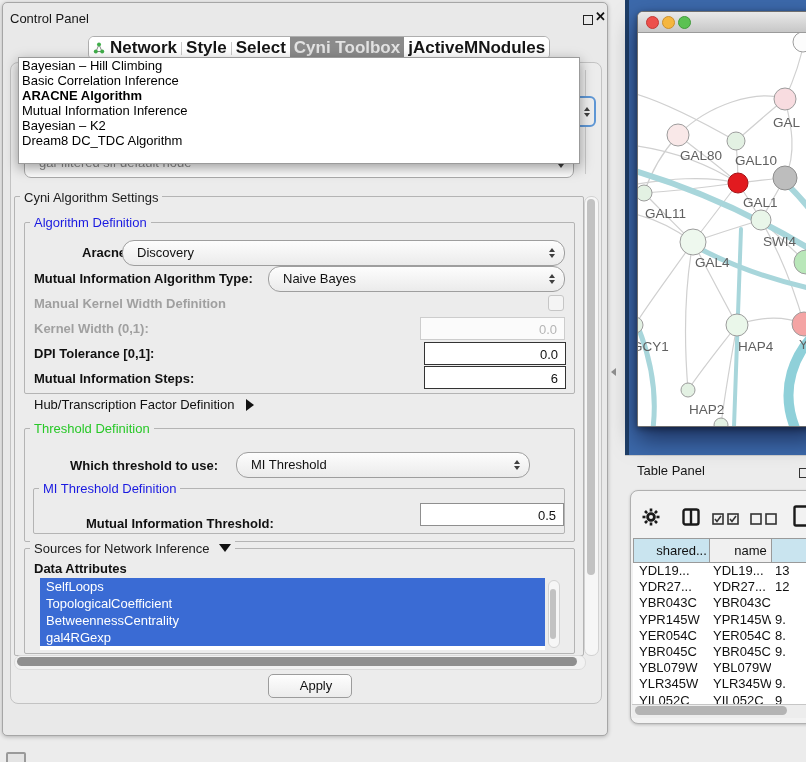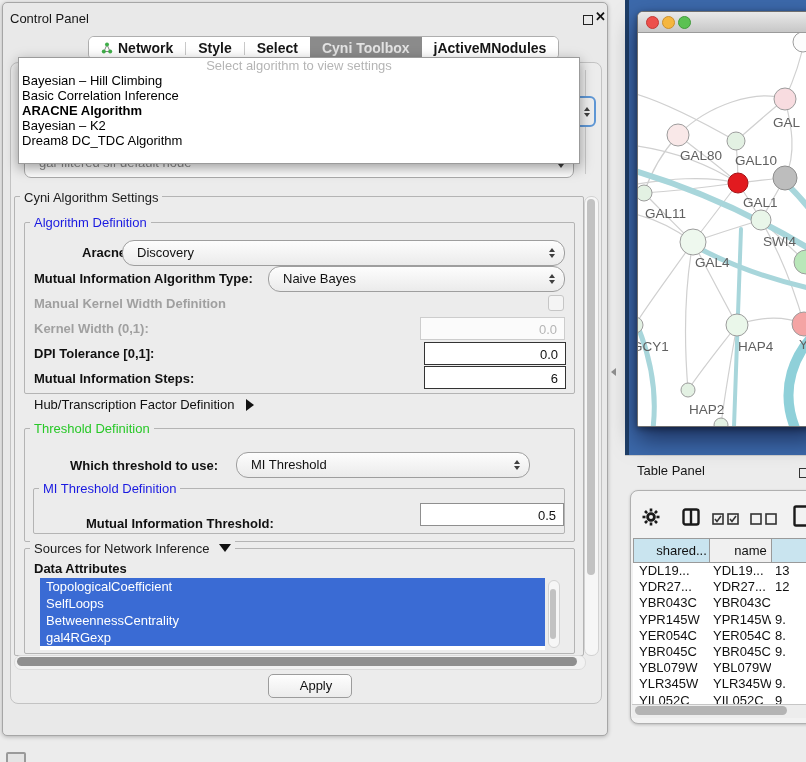--- a/index.html
+++ b/index.html
@@ -10,21 +10,21 @@
 
   
   .cp-window{left:2px;top:2px;width:604px;height:732px;background:#e9e9e9;
              border:1px solid #a6a6a6;border-radius:5px;box-shadow:0 1px 4px rgba(0,0,0,.25);}
   .cp-title{left:10px;top:11px;font-size:13px;color:#161616;}
   .icon-float{left:583px;top:15px;width:8px;height:8px;border:1.5px solid #222;}
   .icon-close{left:595px;top:9px;font-size:13px;font-weight:bold;color:#111;}
 
   .tabgroup{display:inline-flex;align-items:stretch;height:22px;background:#fff;
             border:1px solid #aeaeae;border-radius:6px;overflow:hidden;}
-  .tab{display:flex;align-items:center;padding:0 12px;font-size:14px;font-weight:600;color:#161616;background:#fff;}
+  .tab{display:flex;align-items:center;padding:0 4px;font-size:17px;font-weight:600;color:#161616;background:#fff;}
   .tab.sel{background:#8b8b8b;color:#e3e3e3;}
   .vsep{width:1px;height:13px;background:#c9c9c9;align-self:center;}
 
   .content-panel{left:10px;top:62px;width:590px;height:640px;background:#ececec;
                  border:1px solid #c3c3c3;border-radius:8px;}
 
   
   .gbox{border:1px solid #b4b4b4;border-radius:2px;}
   .glabel{position:absolute;font-size:13px;background:#ececec;padding:0 4px;white-space:nowrap;}
   .blabel{position:absolute;font-size:13px;font-weight:bold;color:#111;white-space:nowrap;}
@@ -241,40 +241,40 @@
   </div>
 
   <div class="abs gbox" style="left:24px;top:548px;width:549px;height:104px;"></div>
   <div class="glabel" style="left:30px;top:541px;color:#1c1c1c;">
     <span>Sources for Network Inference</span>
     <span class="tri-down" style="margin-left:6px;"></span>
   </div>
   <div class="blabel" style="left:34px;top:561px;">Data Attributes</div>
 
   <div class="abs list">
+    <div class="litem">SelfLoops</div>
     <div class="litem">TopologicalCoefficient</div>
-    <div class="litem">SelfLoops</div>
     <div class="litem">BetweennessCentrality</div>
     <div class="litem">gal4RGexp</div>
   </div>
   <div class="abs vsb-track" style="left:548px;top:580px;width:10px;height:66px;">
     <div class="vsb-thumb" style="position:absolute;left:1px;top:8px;width:6px;height:50px;"></div>
   </div>
 
   <div class="abs hsb-track"></div>
   <div class="abs hsb-thumb"></div>
 
   <div class="abs apply-btn">Apply</div>
 
 
   <div class="abs popup">
-    <div class="pop-title">Select algorithm to view settings</div>
     <div class="pop-item">Bayesian – Hill Climbing</div>
     <div class="pop-item">Basic Correlation Inference</div>
     <div class="pop-item bold">ARACNE Algorithm</div>
+    <div class="pop-item">Mutual Information Inference</div>
     <div class="pop-item">Bayesian – K2</div>
     <div class="pop-item">Dream8 DC_TDC Algorithm</div>
   </div>
 
   <div class="abs div-arrow"></div>
 
   <div class="abs net-bg"></div>
   <div class="abs net-bg-strip"></div>
 
   <div class="abs net-window">

